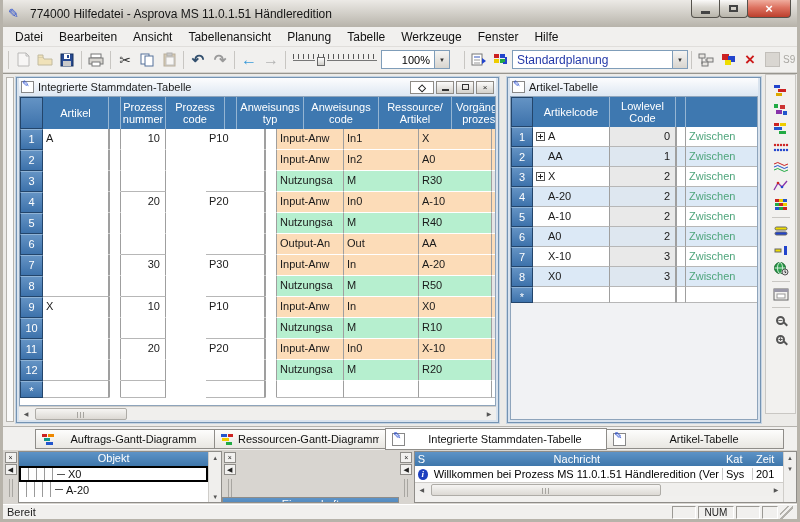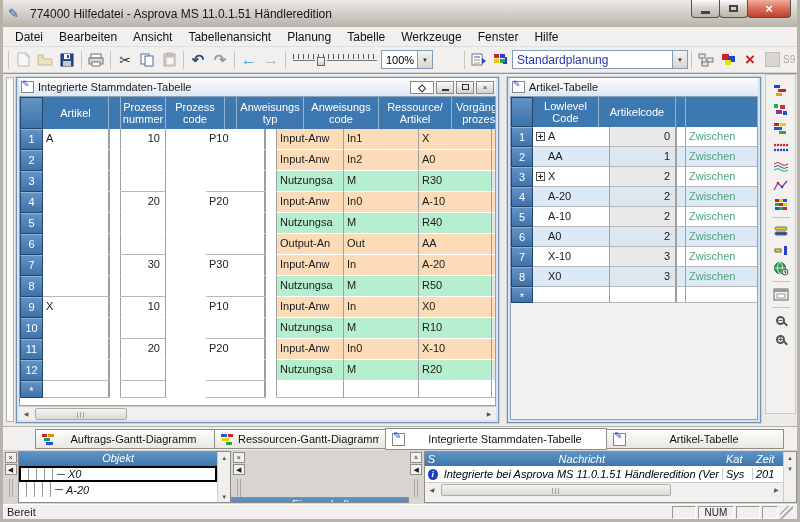--- a/index.html
+++ b/index.html
@@ -39,21 +39,21 @@
   .slider .ticks{position:absolute;top:3px;left:0;right:0;height:5px;
        background:repeating-linear-gradient(90deg,#555 0 1px,transparent 1px 5px);}
   .slider .rail{position:absolute;top:9px;left:0;width:22px;border-top:1px solid #777;}
   .slider .rail2{position:absolute;top:9px;left:34px;right:0;border-top:1px solid #777;}
   .slider .handle{position:absolute;top:6px;left:24px;width:8px;height:9px;background:linear-gradient(#fff,#cfcdc8);border:1px solid #666;}
   .combo{height:19px;background:#fff;border:1px solid #7f9db9;display:flex;align-items:center;flex:none;}
   .combo .val{flex:1;font-size:11px;padding:0 4px;overflow:hidden;}
   .combo .drop{width:15px;height:100%;background:linear-gradient(#f5f4f2,#d8d5cf);border-left:1px solid #7f9db9;
         display:flex;align-items:center;justify-content:center;font-size:6px;color:#333;}
   .g-dn::before{content:"▼";}
-  .zoomcombo{width:52px;text-align:right;}
+  .zoomcombo{width:69px;text-align:right;}
   .plancombo{width:176px;}
   .plancombo .val{color:#2338a8;font-size:12px;}
   .tright{margin-left:auto;display:flex;align-items:center;}
   .g-redx::before{content:"×";font-size:17px;font-weight:bold;color:#cc1a1a;}
   .blanksq{width:15px;height:15px;background:#d9d6d1;border:1px solid #c2bfba;}
   .cliplabel{width:12px;overflow:hidden;font-size:10px;color:#a9a7a2;flex:none;}
   
   .mdi{flex:1;position:relative;background:#ecebe8;border-top:1px solid #98968f;overflow:hidden;}
   .dockstrip{position:absolute;left:3px;top:3px;width:8px;height:345px;background:#fafaf9;border:1px solid #b5b3ae;}
   .cwin{position:absolute;background:#d9e3ee;border:1px solid #7493b2;box-shadow:0 0 0 1px #c6d4e2;
@@ -141,21 +141,21 @@
   
   .panels{height:54px;background:#d8d5d0;display:flex;padding:1px 0;}
   .panel{display:flex;height:52px;}
   .panel.objekt{width:234px;}
   .panel.eigenschaft{width:182px;flex-direction:column;}
   .panel.nachricht{flex:1;}
   .rail{width:15px;display:flex;flex-direction:column;align-items:center;padding-top:1px;flex:none;}
   .rbtn{width:12px;height:11px;background:#f2f1ef;border:1px solid #8f8d89;font-size:7px;color:#222;
         display:flex;align-items:center;justify-content:center;margin-bottom:1px;flex:none;}
   .vgrip{width:4px;height:18px;border-left:1px solid #a8a6a1;border-right:1px solid #a8a6a1;margin-top:3px;}
-  .pbody{flex:1;border:1px solid #8f8d89;background:#f1f0ee;display:flex;flex-direction:column;overflow:hidden;font-style:italic;}
+  .pbody{flex:1;border:1px solid #8f8d89;background:#f1f0ee;display:flex;flex-direction:column;overflow:hidden;}
   .ptitle{height:14px;background:linear-gradient(#5d93c7,#3f77ab);color:#fff;font-size:11px;line-height:13px;
           text-align:center;flex:none;}
   .pflex{flex:1;display:flex;overflow:hidden;}
   .pmain{flex:1;display:flex;flex-direction:column;overflow:hidden;}
   .vscroll{width:13px;background:#f0efed;border-left:1px solid #cfcdc9;display:flex;flex-direction:column;flex:none;}
   .vscroll .sbtn{width:12px;height:11px;}
   .vfill{flex:1;}
   .olist{flex:1;background:#fff;overflow:hidden;}
   .orow{height:15px;display:flex;align-items:center;font-size:11px;color:#111;}
   .orow.sel{border:2px solid #000;height:16px;}
@@ -553,23 +553,23 @@
     </div>
 
     <div class="cwin artikel">
       <div class="ctitle">
         <span class="cicon"></span>
         <span class="ct-label">Artikel-Tabelle</span>
       </div>
       <div class="tview" style="display:flex;flex-direction:column;">
         <div class="ahead">
           <div class="hcell r-num" style="background:linear-gradient(#6493c4,#3d72ab);border:1px solid #23456b;"></div>
+          <div class="hcell" style="width:77px">Artikelcode</div>
           <div class="hcell" style="width:66px">Lowlevel
 Code</div>
-          <div class="hcell" style="width:77px">Artikelcode</div>
           <div class="hcell" style="width:10px"></div>
         </div>
         <div class="abody">
 
             <div class="arow odd">
               <div class="acell r-num">1</div>
               <div class="acell r-code">
                 <span class="expbox box"></span>
                 <span>A</span>
               </div>
@@ -878,21 +878,21 @@
             <div class="nhead">
               <span class="nh s">S</span>
               <span class="nh msg">Nachricht</span>
               <span class="nh kat">Kat</span>
               <span class="nh zeit">Zeit</span>
             </div>
             <div class="nrow">
               <span class="nc s">
                   <span class="infoicon g-i"></span>
                 </span>
-              <span class="nc msg">Integrierte bei Asprova MS 11.0.1.51 Händleredition  (Ver</span>
+              <span class="nc msg">Willkommen bei Prozess MS 11.0.1.51 Händleredition  (Ver</span>
               <span class="nc kat">Sys</span>
               <span class="nc zeit">201</span>
             </div>
             <div class="hscroll nhsb">
               <span class="sbtn g-l"></span>
               <span class="strack">
                   <span class="sthumb"></span>
                 </span>
               <span class="sbtn g-r"></span>
             </div>

